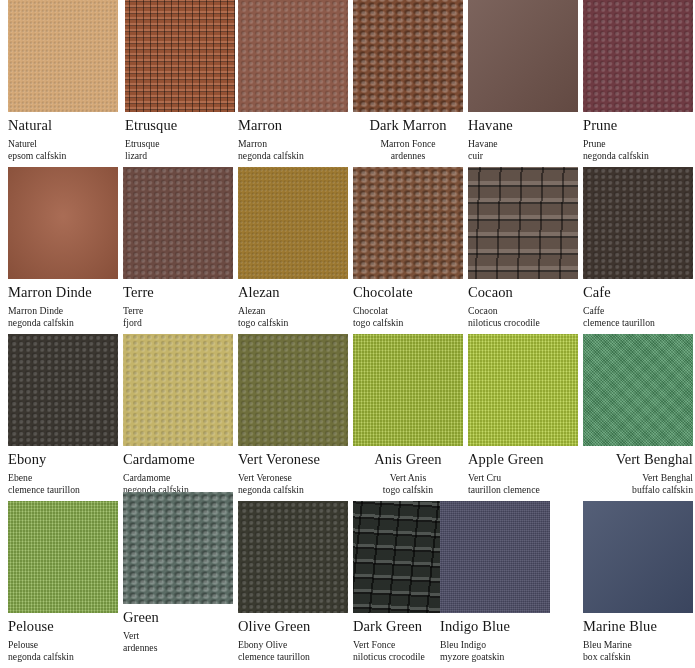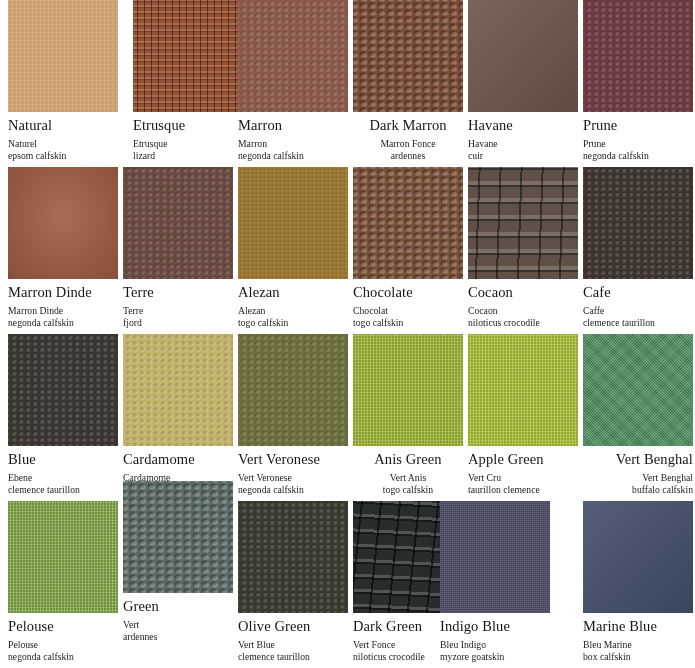--- a/index.html
+++ b/index.html
@@ -124,21 +124,21 @@
 <body>
 
 <div id="chart" style="background: rgb(255, 255, 255);">
     <div class="swatch-cell" style="left: 8px; top: 0px;">
       <div class="swatch" style="background-color: rgb(212, 168, 119); width: 110px; height: 112px;">
         <div class="tex pebble-fine"></div>
       </div>
       <div class="name">Natural</div>
       <div class="sub"><span class="l1">Naturel</span><span class="l2">epsom calfskin</span></div>
     </div>
-    <div class="swatch-cell" style="left: 133px; top: 0px;">
+    <div class="swatch-cell" style="left: 125px; top: 0px;">
       <div class="swatch" style="background-color: rgb(168, 92, 58); width: 110px; height: 112px;">
         <div class="tex lizard"></div>
       </div>
       <div class="name">Etrusque</div>
       <div class="sub"><span class="l1">Etrusque</span><span class="l2">lizard</span></div>
     </div>
     <div class="swatch-cell" style="left: 238px; top: 0px;">
       <div class="swatch" style="background-color: rgb(140, 90, 74); width: 110px; height: 112px;">
         <div class="tex pebble"></div>
       </div>
@@ -205,21 +205,21 @@
       <div class="swatch" style="background-color: rgb(62, 52, 46); width: 110px; height: 112px;">
         <div class="tex pebble"></div>
       </div>
       <div class="name">Cafe</div>
       <div class="sub"><span class="l1">Caffe</span><span class="l2">clemence taurillon</span></div>
     </div>
     <div class="swatch-cell" style="left: 8px; top: 334px;">
       <div class="swatch" style="background-color: rgb(58, 54, 48); width: 110px; height: 112px;">
         <div class="tex pebble"></div>
       </div>
-      <div class="name">Blue</div>
+      <div class="name">Ebony</div>
       <div class="sub"><span class="l1">Ebene</span><span class="l2">clemence taurillon</span></div>
     </div>
     <div class="swatch-cell" style="left: 123px; top: 334px;">
       <div class="swatch" style="background-color: rgb(196, 180, 106); width: 110px; height: 112px;">
         <div class="tex pebble"></div>
       </div>
       <div class="name">Cardamome</div>
       <div class="sub"><span class="l1">Cardamome</span><span class="l2">negonda calfskin</span></div>
     </div>
     <div class="swatch-cell" style="left: 238px; top: 334px;">
@@ -250,33 +250,33 @@
       <div class="name">Vert Benghal</div>
       <div class="sub"><span class="l1">Vert Benghal</span><span class="l2">buffalo calfskin</span></div>
     </div>
     <div class="swatch-cell" style="left: 8px; top: 501px;">
       <div class="swatch" style="background-color: rgb(140, 179, 78); width: 110px; height: 112px;">
         <div class="tex canvas"></div>
       </div>
       <div class="name">Pelouse</div>
       <div class="sub"><span class="l1">Pelouse</span><span class="l2">negonda calfskin</span></div>
     </div>
-    <div class="swatch-cell" style="left: 123px; top: 481px;">
+    <div class="swatch-cell" style="left: 123px; top: 492px;">
       <div class="swatch" style="background-color: rgb(90, 107, 100); width: 110px; height: 112px;">
         <div class="tex pebble-coarse"></div>
       </div>
       <div class="name">Green</div>
       <div class="sub"><span class="l1">Vert</span><span class="l2">ardennes</span></div>
     </div>
     <div class="swatch-cell" style="left: 238px; top: 501px;">
       <div class="swatch" style="background-color: rgb(58, 58, 48); width: 110px; height: 112px;">
         <div class="tex pebble"></div>
       </div>
       <div class="name">Olive Green</div>
-      <div class="sub"><span class="l1">Vert Blue</span><span class="l2">clemence taurillon</span></div>
+      <div class="sub"><span class="l1">Ebony Olive</span><span class="l2">clemence taurillon</span></div>
     </div>
     <div class="swatch-cell" style="left: 353px; top: 501px;">
       <div class="swatch" style="background-color: rgb(46, 52, 48); width: 110px; height: 112px;">
         <div class="tex croc-dark"></div>
       </div>
       <div class="name">Dark Green</div>
       <div class="sub"><span class="l1">Vert Fonce</span><span class="l2">niloticus crocodile</span></div>
     </div>
     <div class="swatch-cell" style="left: 440px; top: 501px;">
       <div class="swatch" style="background-color: rgb(74, 74, 100); width: 110px; height: 112px;">

